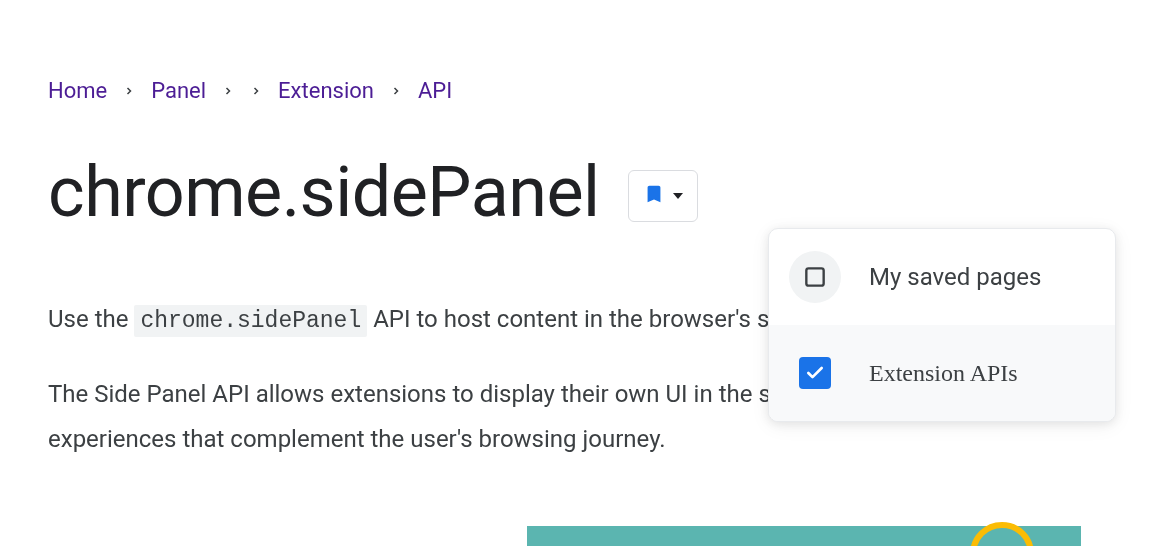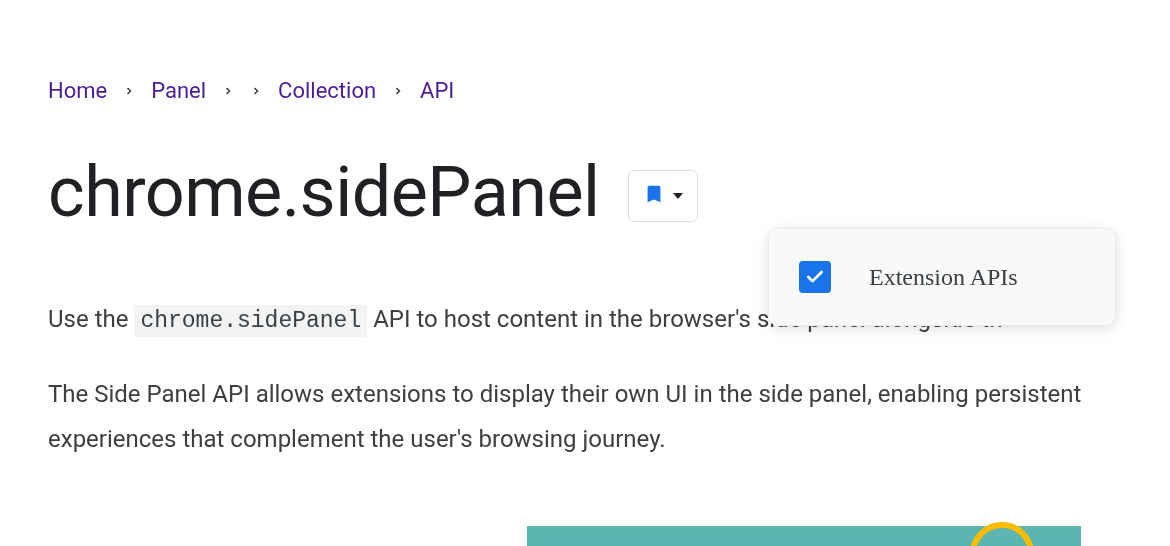--- a/index.html
+++ b/index.html
@@ -167,21 +167,21 @@
     <span class="chevron">
       <svg width="12" height="12" viewBox="0 0 24 24" fill="none" stroke="#3c4043" stroke-width="3">
           <polyline points="9 18 15 12 9 6"></polyline>
         </svg>
     </span>
     <span class="chevron">
       <svg width="12" height="12" viewBox="0 0 24 24" fill="none" stroke="#3c4043" stroke-width="3">
           <polyline points="9 18 15 12 9 6"></polyline>
         </svg>
     </span>
-    <span class="breadcrumb-item">Collection</span>
+    <span class="breadcrumb-item">Extension</span>
     <span class="chevron">
       <svg width="12" height="12" viewBox="0 0 24 24" fill="none" stroke="#3c4043" stroke-width="3">
           <polyline points="9 18 15 12 9 6"></polyline>
         </svg>
     </span>
     <span class="breadcrumb-item">API</span>
   </nav>
 
   <div class="title-row">
     <h1 class="page-title">chrome.sidePanel</h1>
@@ -198,20 +198,30 @@
   <div class="body-text">
     <p class="body-para">
       <span>Use the </span><code class="code">chrome.sidePanel</code><span> API to host content in the browser's side panel alongside th</span>
     </p>
     <p class="body-para">The Side Panel API allows extensions to display their own UI in the side panel, enabling persistent experiences that complement the user's browsing journey.</p>
   </div>
 
 </div>
 
 <div class="dropdown">
+  <div class="dropdown-item">
+    <span class="icon-slot">
+      <span class="icon-circle">
+        <svg width="26" height="26" viewBox="0 0 24 24" fill="none" stroke="#3c4043" stroke-width="2.2">
+            <rect x="4" y="4" width="16" height="16" rx="2"></rect>
+          </svg>
+      </span>
+    </span>
+    <span>My saved pages</span>
+  </div>
   <div class="dropdown-item highlighted">
     <span class="icon-slot">
       <span class="checkbox-filled">
         <svg width="20" height="20" viewBox="0 0 24 24" fill="none" stroke="#fff" stroke-width="3.2" stroke-linecap="round" stroke-linejoin="round">
             <polyline points="20 6 9 17 4 12"></polyline>
           </svg>
       </span>
     </span>
     <span>Extension APIs</span>
   </div>

